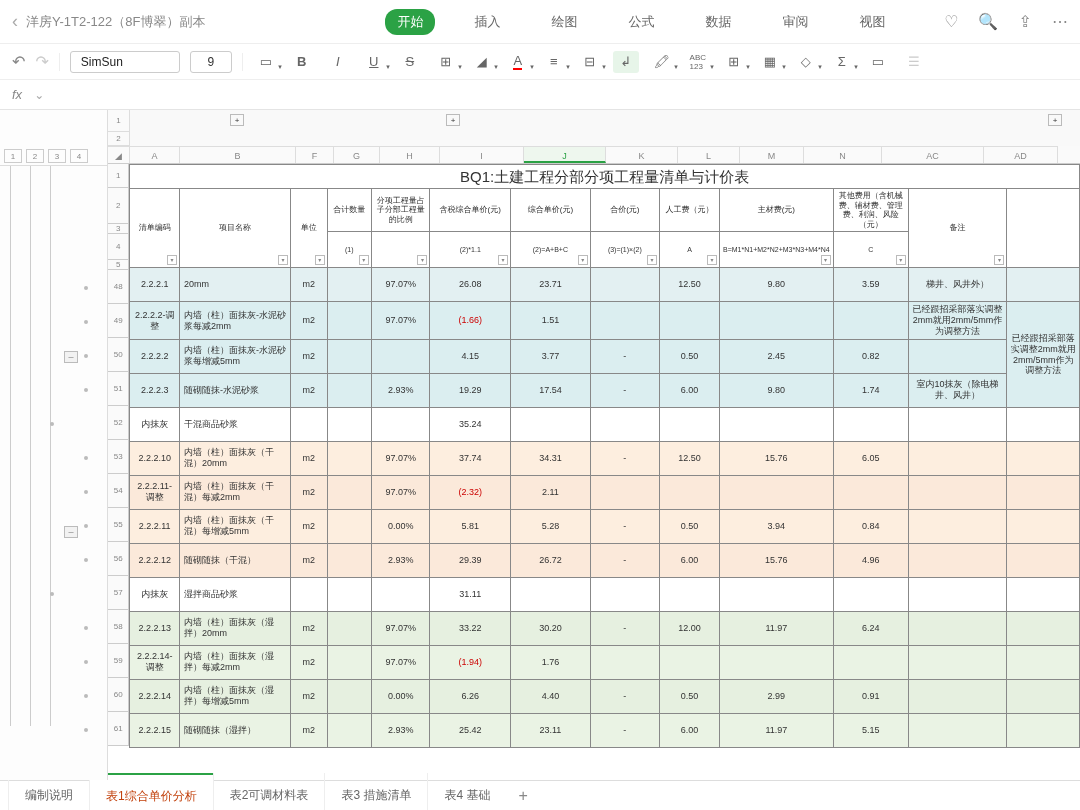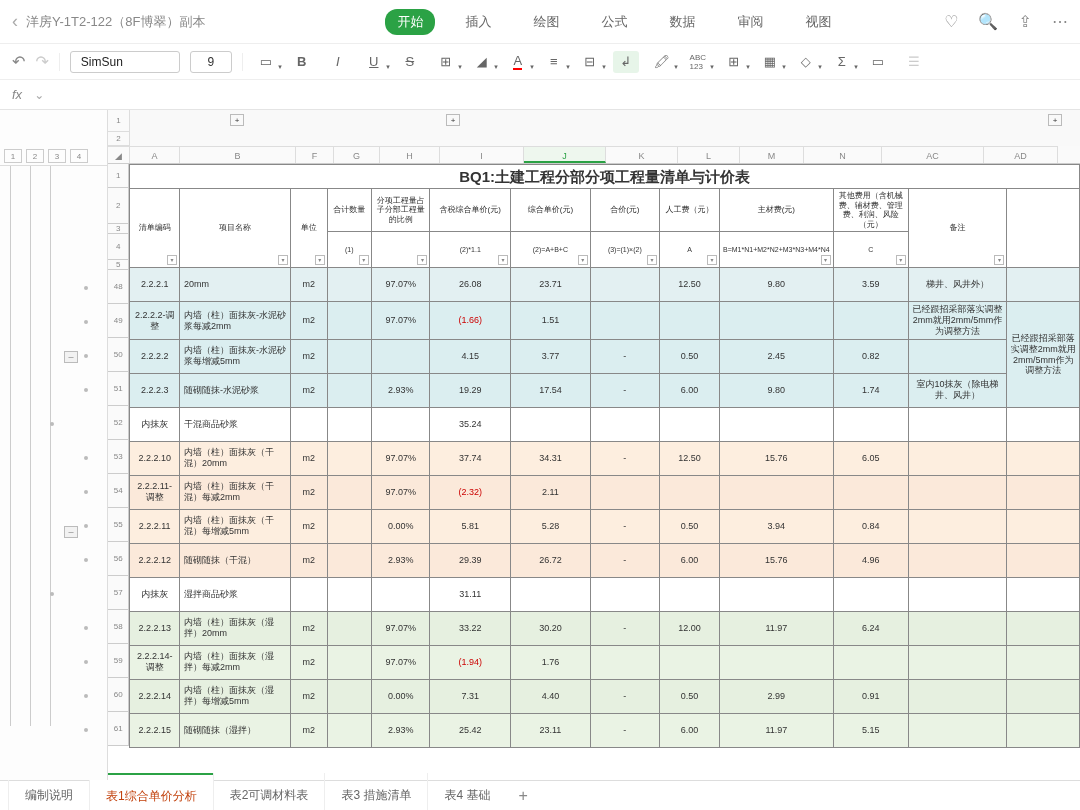--- a/index.html
+++ b/index.html
@@ -2,21 +2,21 @@
 <html><head>
 <meta charset="utf-8">
 <style>
 * { box-sizing: border-box; margin: 0; padding: 0; }
 body { font-family: Arial, sans-serif; font-size: 11px; background: #fff; width: 1080px; height: 810px; overflow: hidden; color: #333; }
 
 
 .topbar { display: flex; align-items: center; height: 44px; padding: 0 12px; border-bottom: 1px solid #eee; }
 .back-arrow { font-size: 18px; color: #aaa; margin-right: 8px; cursor: pointer; }
 .doc-title { font-size: 13px; color: #888; flex: 0 0 auto; }
-.menu-tabs { display: flex; margin-left: 180px; gap: 18px; align-items: flex-end; }
+.menu-tabs { display: flex; margin-left: 180px; gap: 27px; align-items: flex-end; }
 .menu-tab { font-size: 13px; color: #666; cursor: pointer; padding: 4px 12px; border-radius: 12px; }
 .menu-tab.active { background: #2ba245; color: #fff; }
 .topbar-right { margin-left: auto; display: flex; gap: 20px; color: #888; font-size: 16px; }
 
 
 .toolbar { display: flex; align-items: center; height: 36px; padding: 0 12px; gap: 10px; border-bottom: 1px solid #eee; }
 .toolbar .undo, .toolbar .redo { font-size: 16px; color: #888; cursor: pointer; }
 .toolbar .sep { width: 1px; height: 18px; background: #eee; }
 .font-select { border: 1px solid #ccc; border-radius: 3px; padding: 3px 10px; font-size: 12px; color: #222; background: #fff; width: 110px; }
 .size-select { border: 1px solid #ccc; border-radius: 3px; padding: 3px 10px; font-size: 12px; width: 42px; text-align: center; background: #fff; }
@@ -47,21 +47,21 @@
 .collapse-row .cbox { position: absolute; top: 4px; width: 14px; height: 12px; border: 1px solid #bbb; display: flex; align-items: center; justify-content: center; font-size: 8px; cursor: pointer; }
 .col-headers { height: 18px; display: flex; background: #fafafa; border-bottom: 1px solid #ccc; position: relative; }
 .ch { border-right: 1px solid #ddd; border-top: 1px solid #ddd; text-align: center; font-size: 9px; color: #888; line-height: 18px; }
 .ch.sel { background: #eef7ee; color: #2ba245; border-bottom: 2px solid #2ba245; }
 .rownum-col { width: 22px; }
 .rownum { height: 34px; border-bottom: 1px solid #ccc; border-right: 1px solid #ccc; font-size: 8px; color: #888; text-align: center; line-height: 34px; background: #fafafa; }
 
 table { border-collapse: collapse; table-layout: fixed; }
 td { border: 1px solid #888; font-size: 9px; text-align: center; padding: 2px 3px; height: 34px; vertical-align: middle; line-height: 1.2; overflow: hidden; }
 td.left { text-align: left; padding-left: 4px; }
-td.title { font-size: 15px; font-weight: bold; height: 24px; }
+td.title { font-size: 15px; font-weight: normal; height: 24px; }
 td.hdr2 { font-size: 8px; background: #fff; }
 td.sub { font-size: 7px; }
 td.filter-cell { position: relative; margin-left: 20px; }
 .filter-arrow { position: absolute; right: 2px; bottom: 2px; width: 10px; height: 10px; border: 1px solid #bbb; font-size: 6px; color: #888; display: flex; align-items: center; justify-content: center; cursor: pointer; background: #fff; }
 .neg { color: #c00; }
 
 tr.blue td { background: #dbeef0; }
 tr.blue1 td { background: #e3f0f2; }
 tr.orange td { background: #fbe9da; }
 tr.orange2 td { background: #fdeedf; }
@@ -460,21 +460,21 @@
               <td></td>
               <td></td>
               <td></td>
             </tr>
             <tr class="green">
               <td>2.2.2.14</td>
               <td class="left">内墙（柱）面抹灰（湿拌）每增减5mm</td>
               <td>m2</td>
               <td></td>
               <td>0.00%</td>
-              <td>7.31</td>
+              <td>6.26</td>
               <td>4.40</td>
               <td>-</td>
               <td>0.50</td>
               <td>2.99</td>
               <td>0.91</td>
               <td></td>
               <td></td>
             </tr>
             <tr class="green2">
               <td>2.2.2.15</td>

